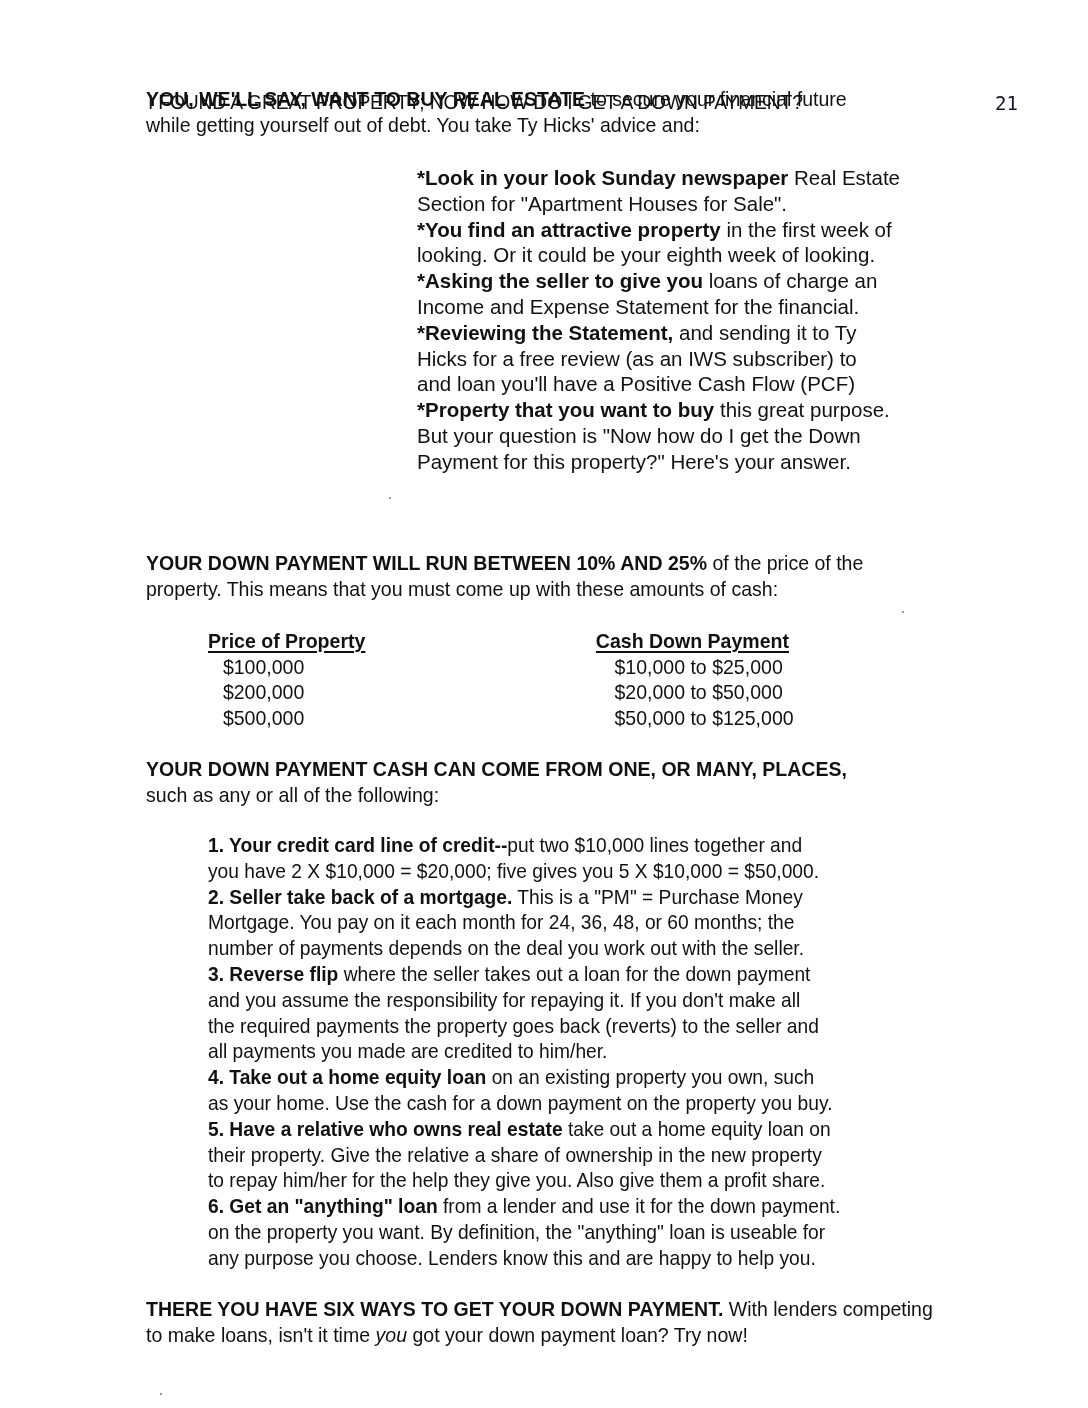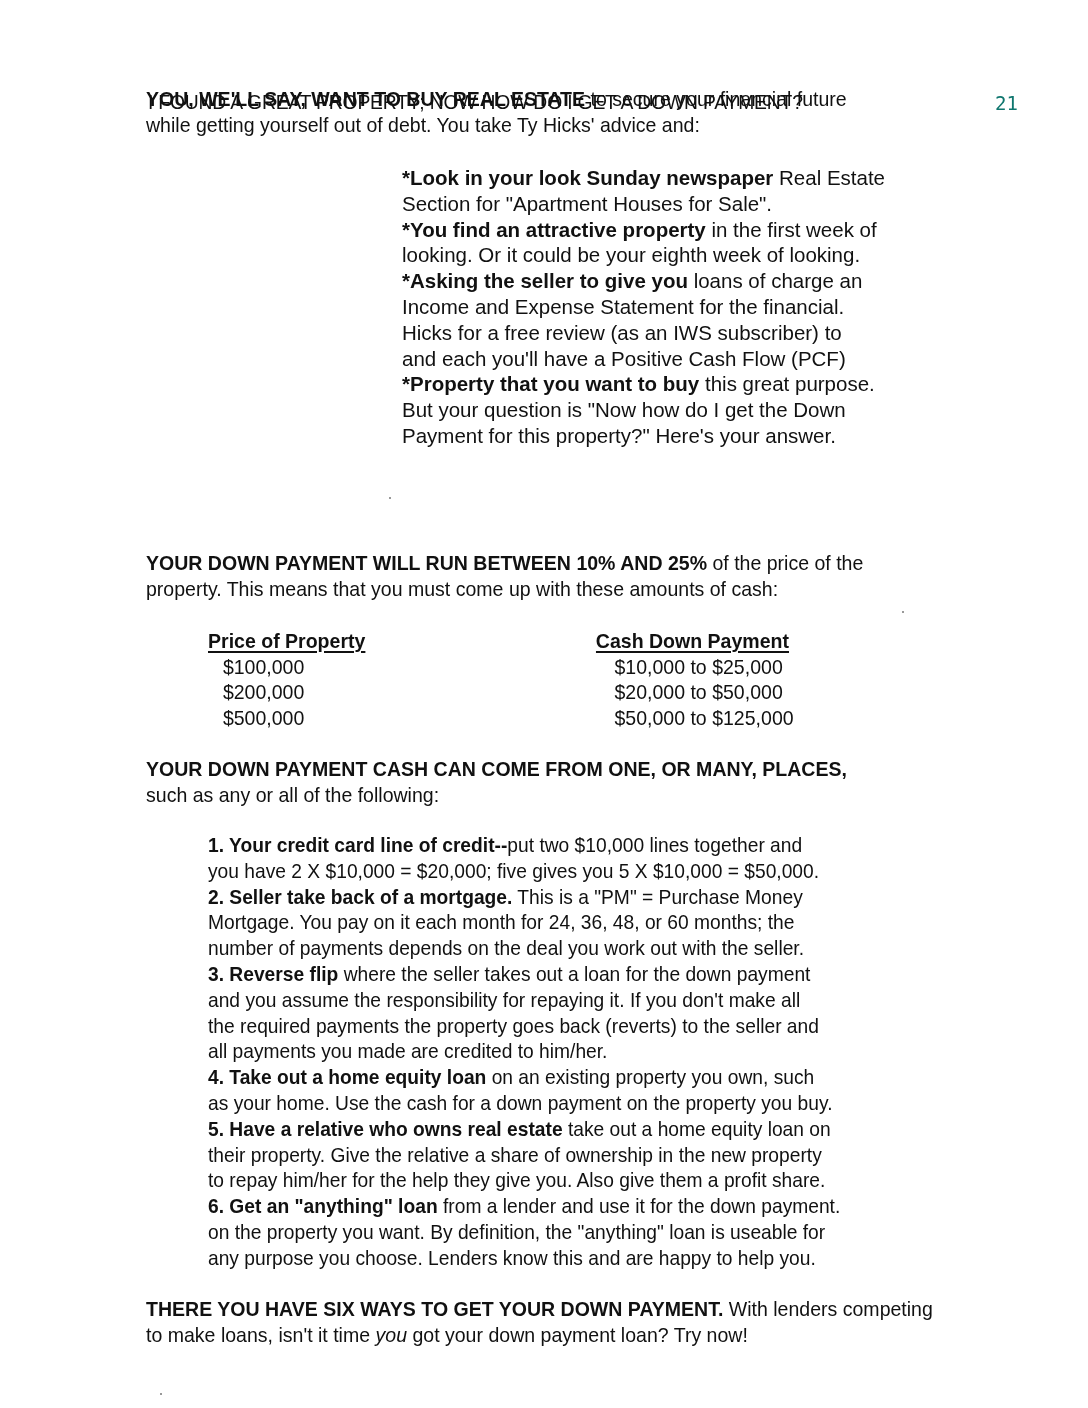--- a/index.html
+++ b/index.html
@@ -1,24 +1,24 @@
 <!DOCTYPE html>
 <html><head>
 <meta charset="utf-8">
 <style>
   html, body { margin: 0; padding: 0; background: #ffffff; }
   body { width: 1088px; height: 1408px; position: relative; overflow: hidden; color: #111; font-family: "Liberation Sans", sans-serif; }
   .page { position: absolute; left: 0; top: 0; width: 1088px; height: 1408px; }
   .header { position: absolute; top: 52px; left: 148px; width: 870px; height: 28px; margin-top: 38px; }
   .running-head { position: absolute; left: 0; top: 0; font-size: 21px; font-weight: normal; letter-spacing: -0.2px; transform: scaleX(0.92); transform-origin: left top; white-space: nowrap; }
-  .page-num { position: absolute; right: 0; top: 2px; font-family: "DejaVu Sans Mono", monospace; font-size: 19px; color: #0f766e; }
+  .page-num { position: absolute; right: 0; top: 2px; font-family: "DejaVu Sans Mono", monospace; font-size: 19px; color: #0f172a; }
   .para { position: absolute; left: 146px; width: 800px; font-size: 21px; line-height: 26px; transform: scaleX(0.93); transform-origin: left top; }
   .para b { font-weight: bold; }
   .p1 { top: 86px; width: 780px; }
-  .steps { position: absolute; left: 402px; top: 165px; width: 530px; font-size: 20.5px; line-height: 25.8px; }
+  .steps { position: absolute; left: 417px; top: 165px; width: 530px; font-size: 20.5px; line-height: 25.8px; }
   .steps .line { display: block; white-space: nowrap; }
   .p2 { top: 550px; width: 820px; }
   .table { position: absolute; left: 208px; top: 628px; width: 640px; font-size: 21px; line-height: 25.5px; transform: scaleX(0.93); transform-origin: left top; }
   .col { position: absolute; top: 0; }
   .col1 { left: 0; }
   .col2 { left: 417px; }
   .col .hd { font-weight: bold; text-decoration: underline; text-decoration-thickness: 2px; text-underline-offset: 3px; display: block; }
   .col .cell { display: block; padding-left: 16px; }
   .col2 .cell { padding-left: 20px; }
   .p3 { top: 756px; width: 830px; }
@@ -48,22 +48,23 @@
       </div>
       <div>
         <span class="line"><b>*You find an attractive property</b><span> in the first week of</span></span>
         <span class="line">looking. Or it could be your eighth week of looking.</span>
       </div>
       <div>
         <span class="line"><b>*Asking the seller to give you</b><span> loans of charge an</span></span>
         <span class="line">Income and Expense Statement for the financial.</span>
       </div>
       <div>
+        <span class="line"><b>*Reviewing the Statement,</b><span> and sending it to Ty</span></span>
         <span class="line">Hicks for a free review (as an IWS subscriber) to</span>
-        <span class="line">and each you'll have a Positive Cash Flow (PCF)</span>
+        <span class="line">and loan you'll have a Positive Cash Flow (PCF)</span>
       </div>
       <div>
         <span class="line"><b>*Property that you want to buy</b><span> this great purpose.</span></span>
         <span class="line">But your question is "Now how do I get the Down</span>
         <span class="line">Payment for this property?" Here's your answer.</span>
       </div>
     </div>
 
   <div class="para p2">
     <b>YOUR DOWN PAYMENT WILL RUN BETWEEN 10% AND 25%</b><span> of the price of the property. This means that you must come up with these amounts of cash:</span>

